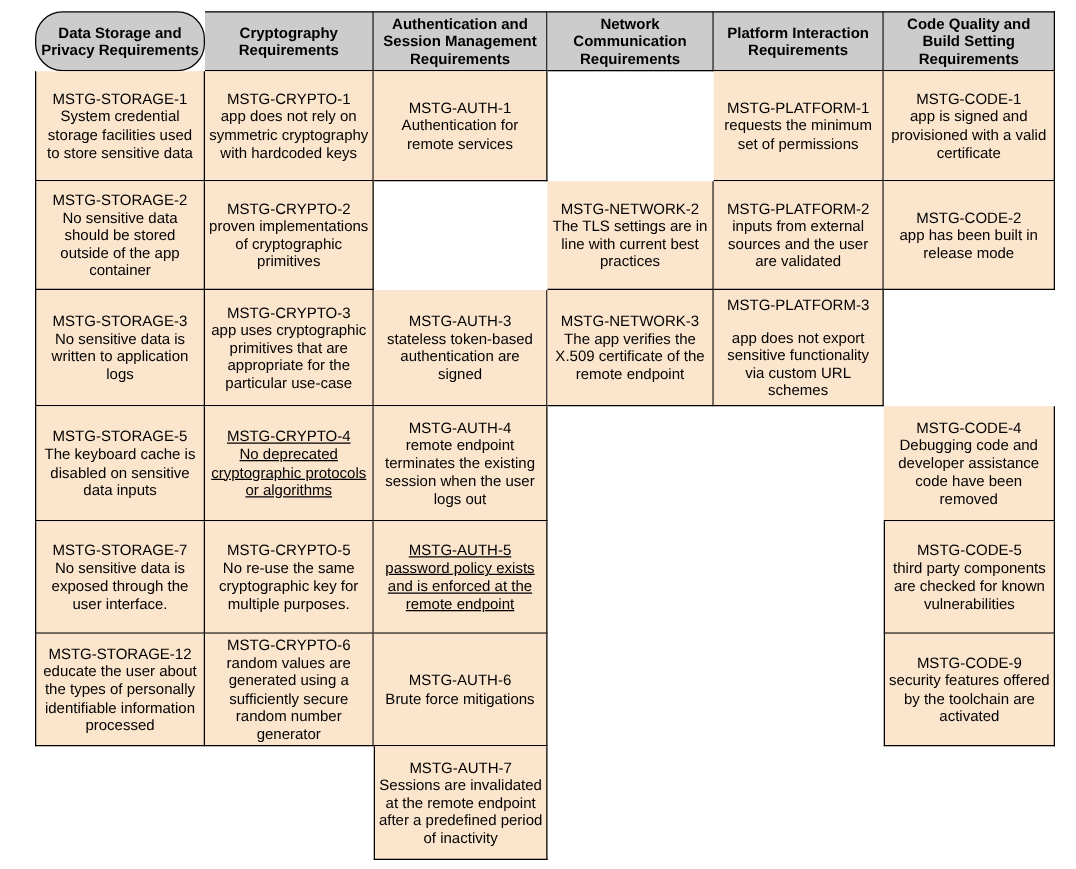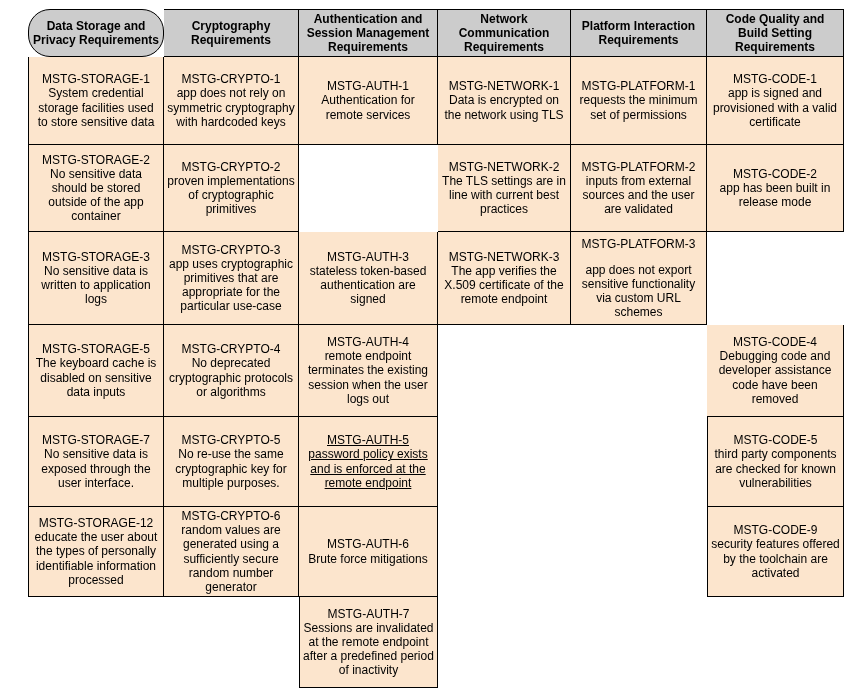--- a/index.html
+++ b/index.html
@@ -89,21 +89,21 @@
       <span class="req-text">app does not rely on symmetric cryptography with hardcoded keys</span>
     </div>
     <div class="cell" style="grid-area: 3 / 2;">
       <span class="req-id">MSTG-CRYPTO-2</span>
       <span class="req-text">proven implementations of cryptographic primitives</span>
     </div>
     <div class="cell" style="grid-area: 4 / 2;">
       <span class="req-id">MSTG-CRYPTO-3</span>
       <span class="req-text">app uses cryptographic primitives that are appropriate for the particular use-case</span>
     </div>
-    <div class="cell" style="grid-area: 5 / 2;">
+    <div class="cell" style="grid-area: 5 / 2; text-decoration: underline;">
       <span class="req-id">MSTG-CRYPTO-4</span>
       <span class="req-text">No deprecated cryptographic protocols or algorithms</span>
     </div>
     <div class="cell" style="grid-area: 6 / 2;">
       <span class="req-id">MSTG-CRYPTO-5</span>
       <span class="req-text">No re-use the same cryptographic key for multiple purposes.</span>
     </div>
     <div class="cell" style="grid-area: 7 / 2;">
       <span class="req-id">MSTG-CRYPTO-6</span>
       <span class="req-text">random values are generated using a sufficiently secure random number generator</span>
@@ -134,24 +134,20 @@
       <span class="req-text">Brute force mitigations</span>
     </div>
     <div class="cell bl" style="grid-area: 8 / 3;">
       <span class="req-id">MSTG-AUTH-7</span>
       <span class="req-text">Sessions are invalidated at the remote endpoint after a predefined period of inactivity</span>
     </div>
     <div class="cell hdr bt" style="grid-area: 1 / 4;">
       <span class="hdr-label">Network
 Communication
 Requirements</span>
-    </div>
-    <div class="cell" style="grid-area: 2 / 4;">
-      <span class="req-id">MSTG-NETWORK-1</span>
-      <span class="req-text">Data is encrypted on the network using TLS</span>
     </div>
     <div class="cell" style="grid-area: 3 / 4; justify-content: center;">
       <span class="req-id">MSTG-NETWORK-2</span>
       <span class="req-text">The TLS settings are in line with current best practices</span>
     </div>
     <div class="cell" style="grid-area: 4 / 4;">
       <span class="req-id">MSTG-NETWORK-3</span>
       <span class="req-text">The app verifies the X.509 certificate of the remote endpoint</span>
     </div>
     <div class="cell hdr bt" style="grid-area: 1 / 5;">

